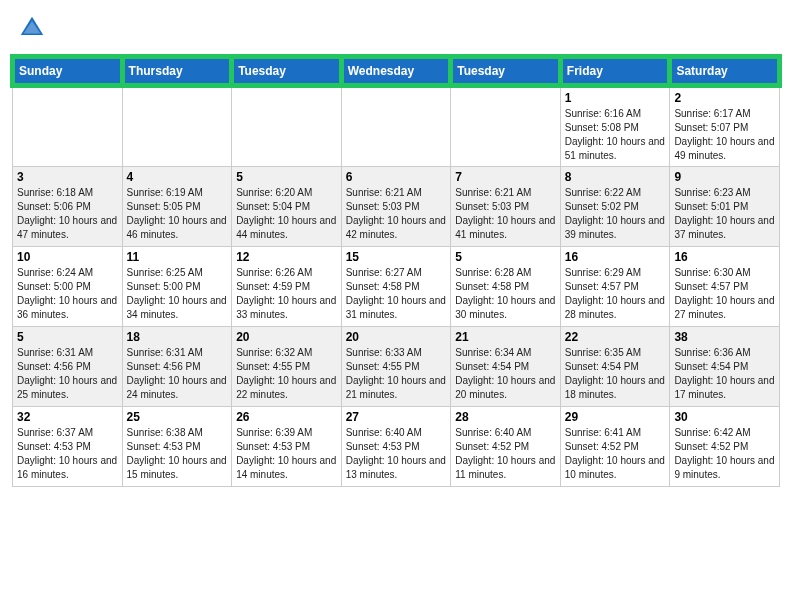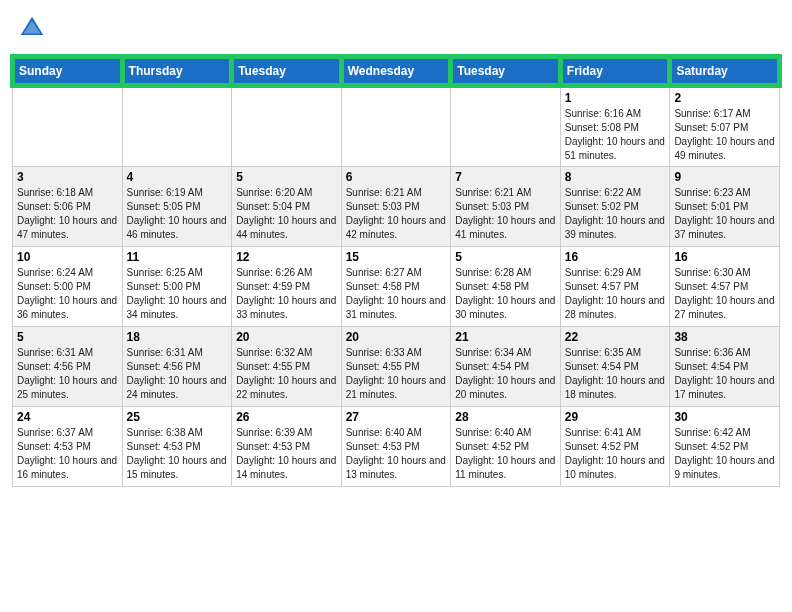--- a/index.html
+++ b/index.html
@@ -221,21 +221,21 @@
           <span class="day-num">22</span>
           <div class="day-info">Sunrise: 6:35 AM<br>Sunset: 4:54 PM<br>Daylight: 10 hours and 18 minutes.</div>
         </td>
         <td>
           <span class="day-num">38</span>
           <div class="day-info">Sunrise: 6:36 AM<br>Sunset: 4:54 PM<br>Daylight: 10 hours and 17 minutes.</div>
         </td>
       </tr>
       <tr>
         <td>
-          <span class="day-num">24</span>
+          <span class="day-num">32</span>
           <div class="day-info">Sunrise: 6:37 AM<br>Sunset: 4:53 PM<br>Daylight: 10 hours and 16 minutes.</div>
         </td>
         <td>
           <span class="day-num">25</span>
           <div class="day-info">Sunrise: 6:38 AM<br>Sunset: 4:53 PM<br>Daylight: 10 hours and 15 minutes.</div>
         </td>
         <td>
           <span class="day-num">26</span>
           <div class="day-info">Sunrise: 6:39 AM<br>Sunset: 4:53 PM<br>Daylight: 10 hours and 14 minutes.</div>
         </td>

